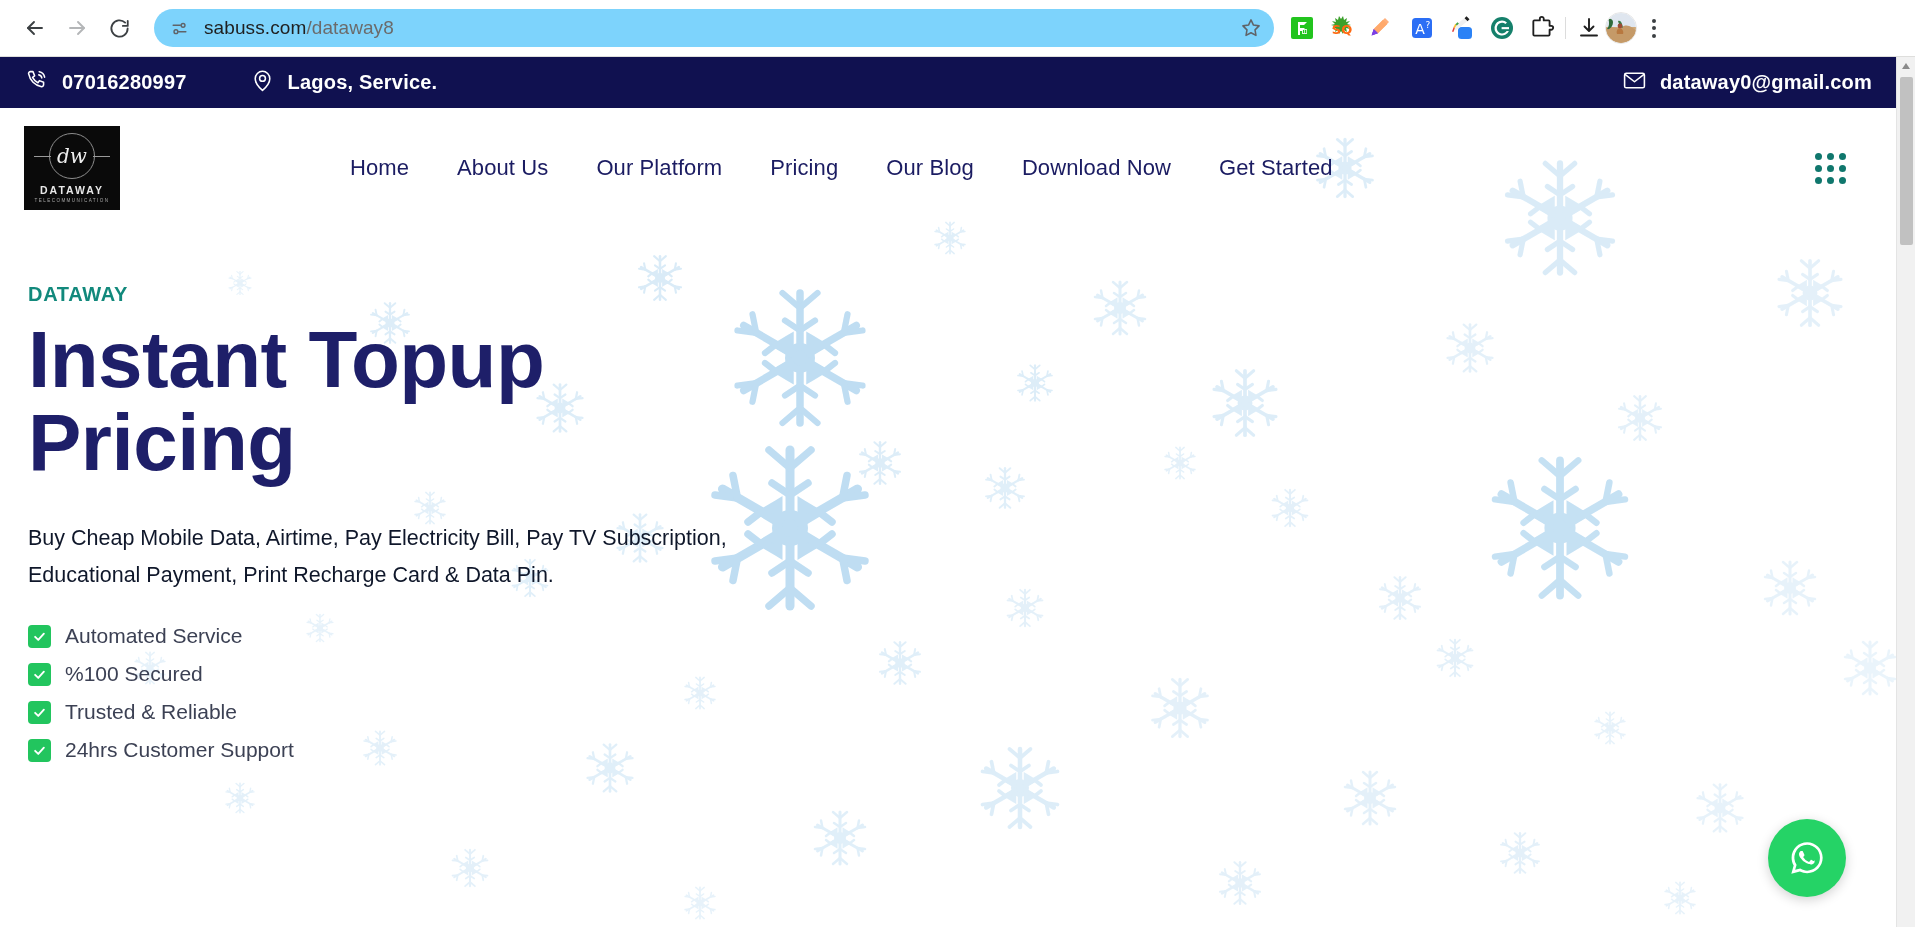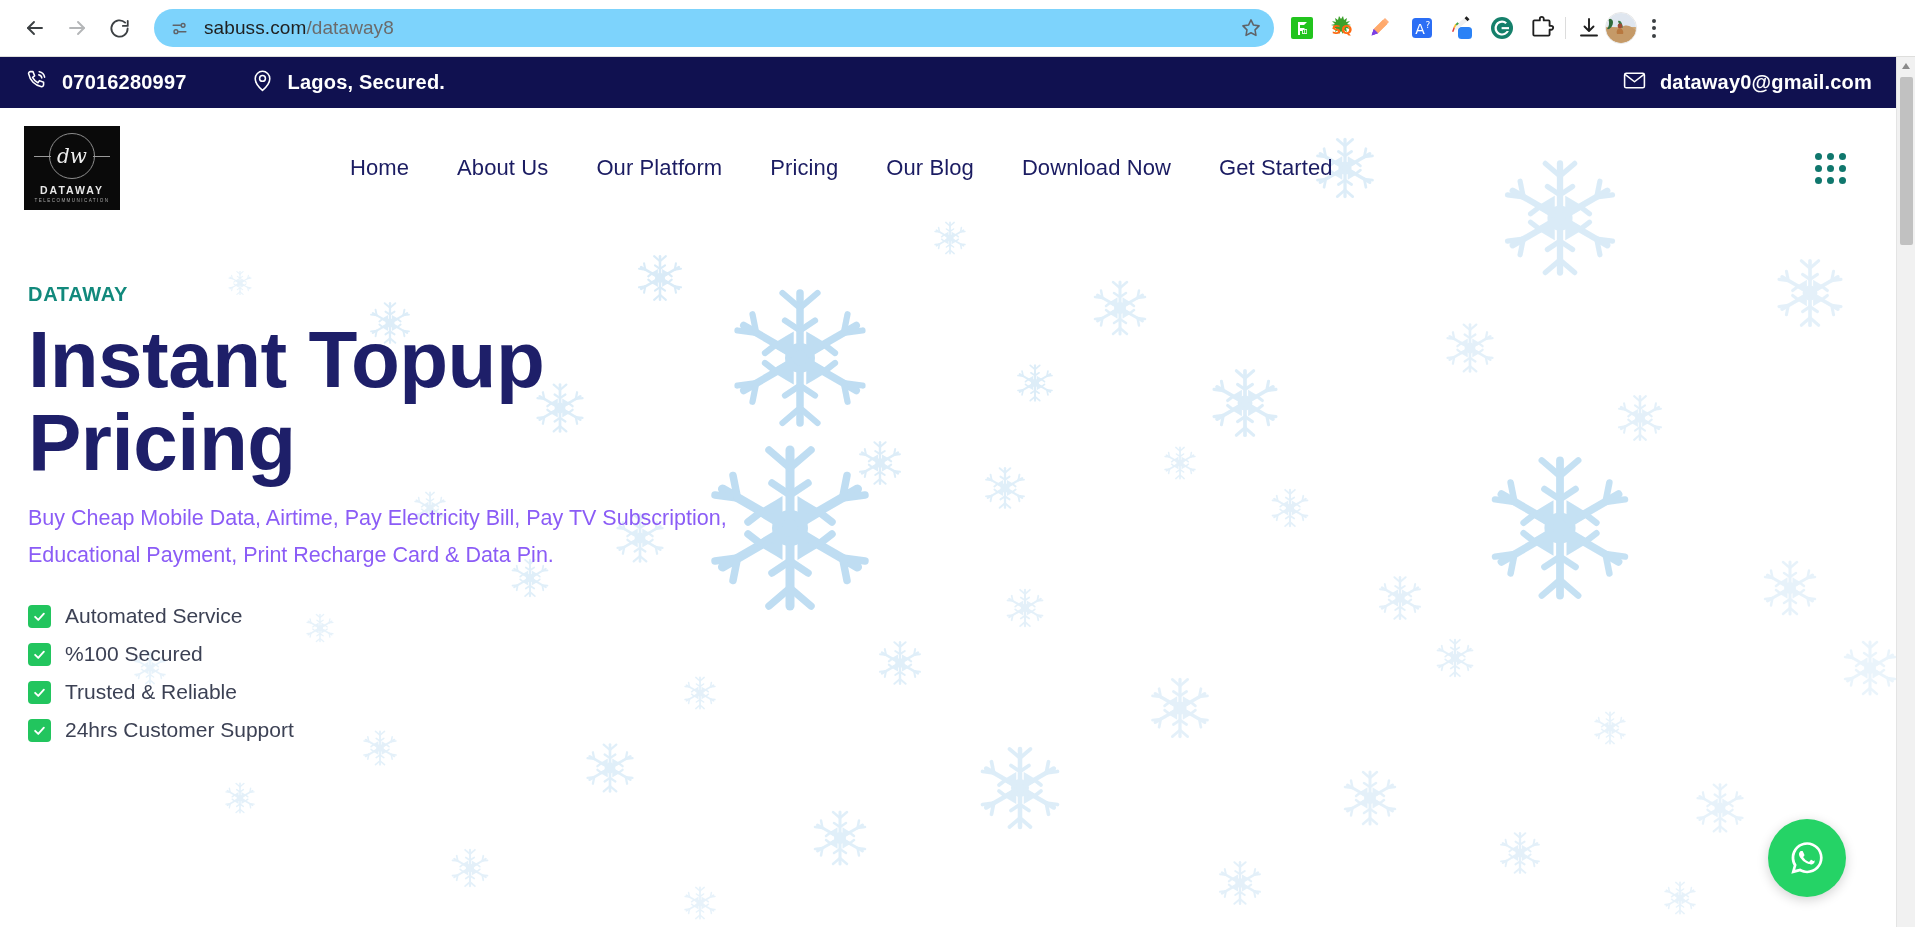--- a/index.html
+++ b/index.html
@@ -200,24 +200,24 @@
   .hero-title {
     font-size: 80px;
     line-height: 1.04;
     font-weight: bold;
     color: #1e1f69;
     letter-spacing: -.5px;
     margin: 0;
     max-width: 760px;
   }
   .hero-desc {
-    margin-top: 16px;
+    margin-top: 36px;
     font-size: 21.5px;
     line-height: 1.72;
-    color: #8b5cf6;
+    color: #0f172a;
     max-width: 800px;
   }
   .features {
     margin-top: 30px;
     display: flex; flex-direction: column; gap: 14px;
   }
   .feature { display: flex; align-items: center; gap: 14px; }
   .check {
     width: 23px; height: 23px;
     border-radius: 4px;
@@ -436,21 +436,21 @@
         </span>
         <span class="txt">07016280997</span>
       </div>
       <div class="topbar-item">
         <span>
           <svg width="25" height="25" viewBox="0 0 24 24" fill="none" stroke="#ffffff" stroke-width="1.5" stroke-linecap="round" stroke-linejoin="round">
             <path d="M12 21.5s7-6.2 7-11.3a7 7 0 1 0-14 0C5 15.3 12 21.5 12 21.5z"></path>
             <circle cx="12" cy="10" r="2.8"></circle>
           </svg>
         </span>
-        <span class="txt">Lagos, Secured.</span>
+        <span class="txt">Lagos, Service.</span>
       </div>
     </div>
     <div class="topbar-right">
       <div class="topbar-item">
         <span>
           <svg width="25" height="25" viewBox="0 0 24 24" fill="none" stroke="#ffffff" stroke-width="1.5" stroke-linecap="round" stroke-linejoin="round">
             <rect x="2.5" y="5" width="19" height="14" rx="1.6"></rect>
             <path d="M2.9 6.2L12 13.2l9.1-7"></path>
           </svg>
         </span>

